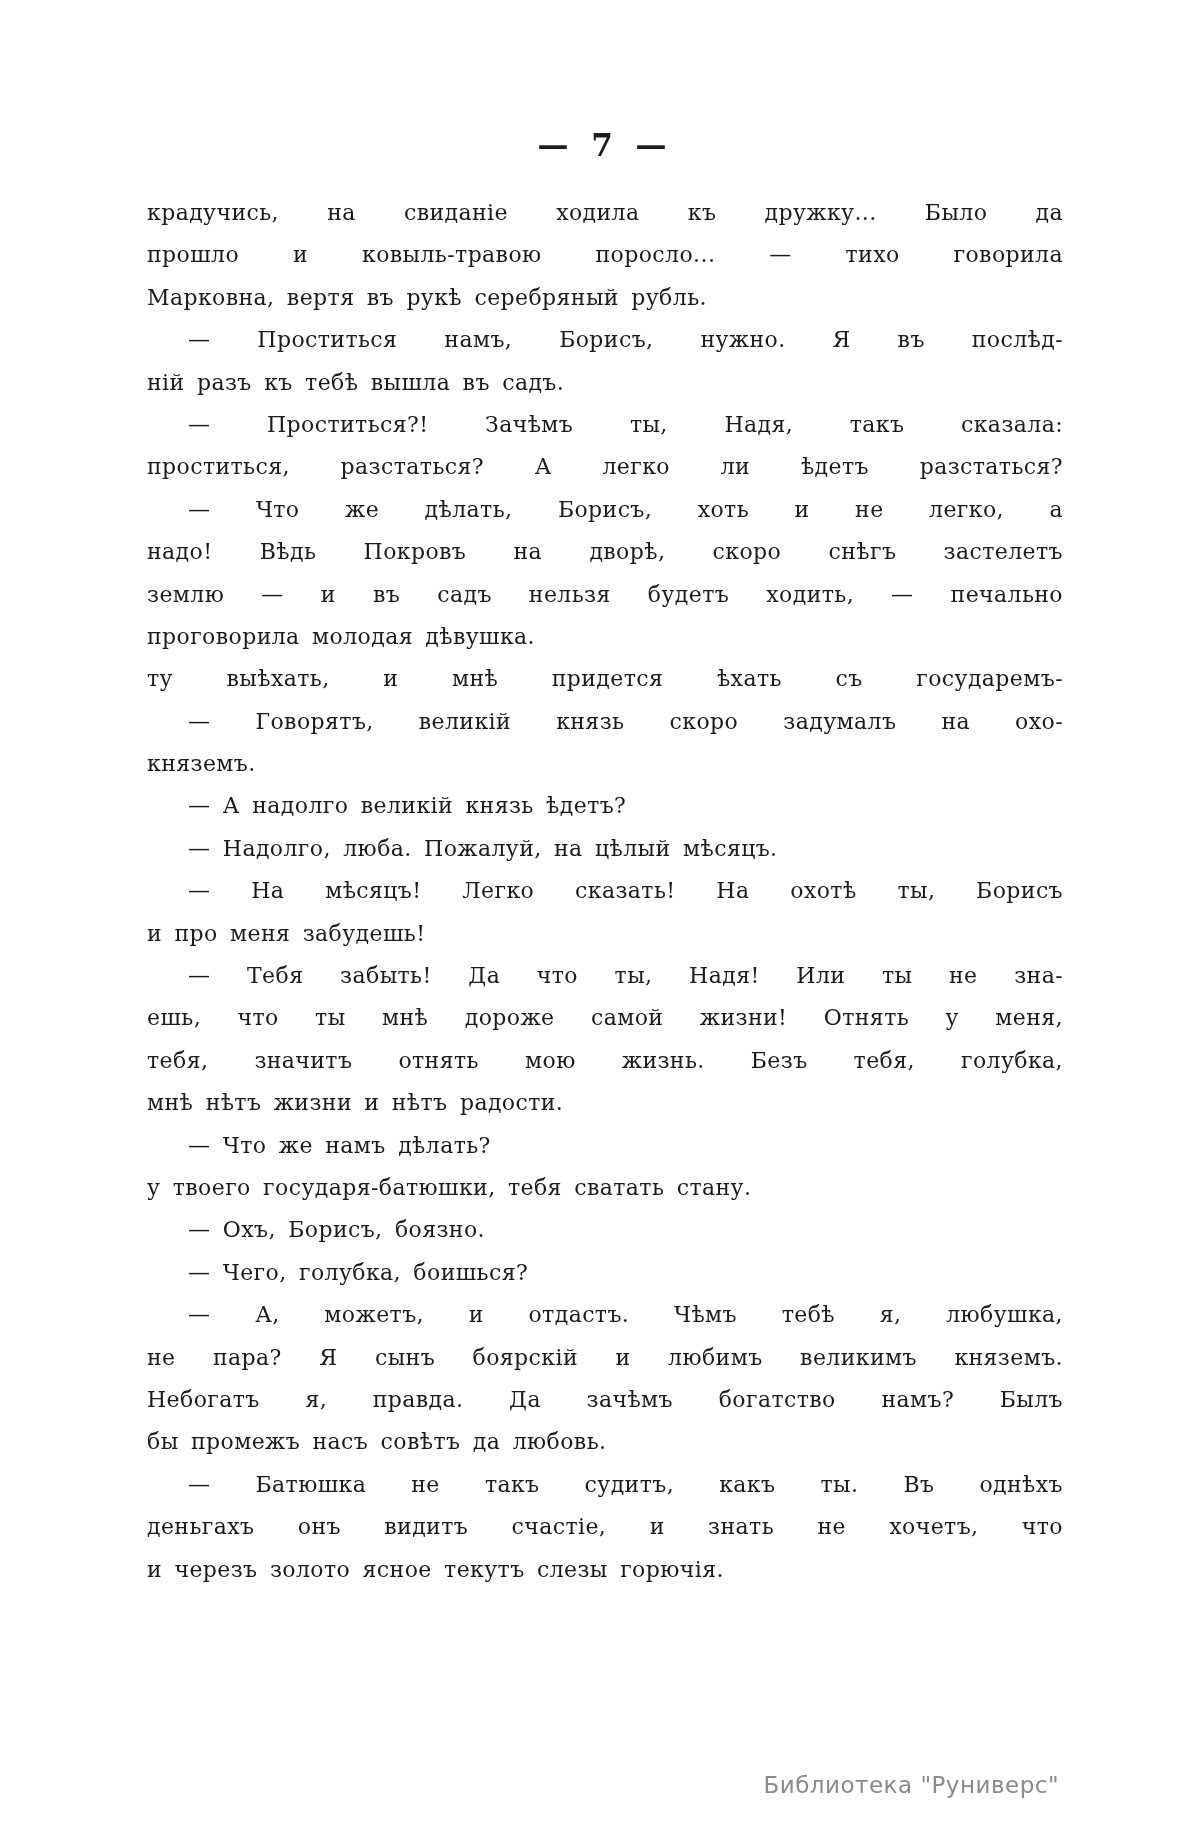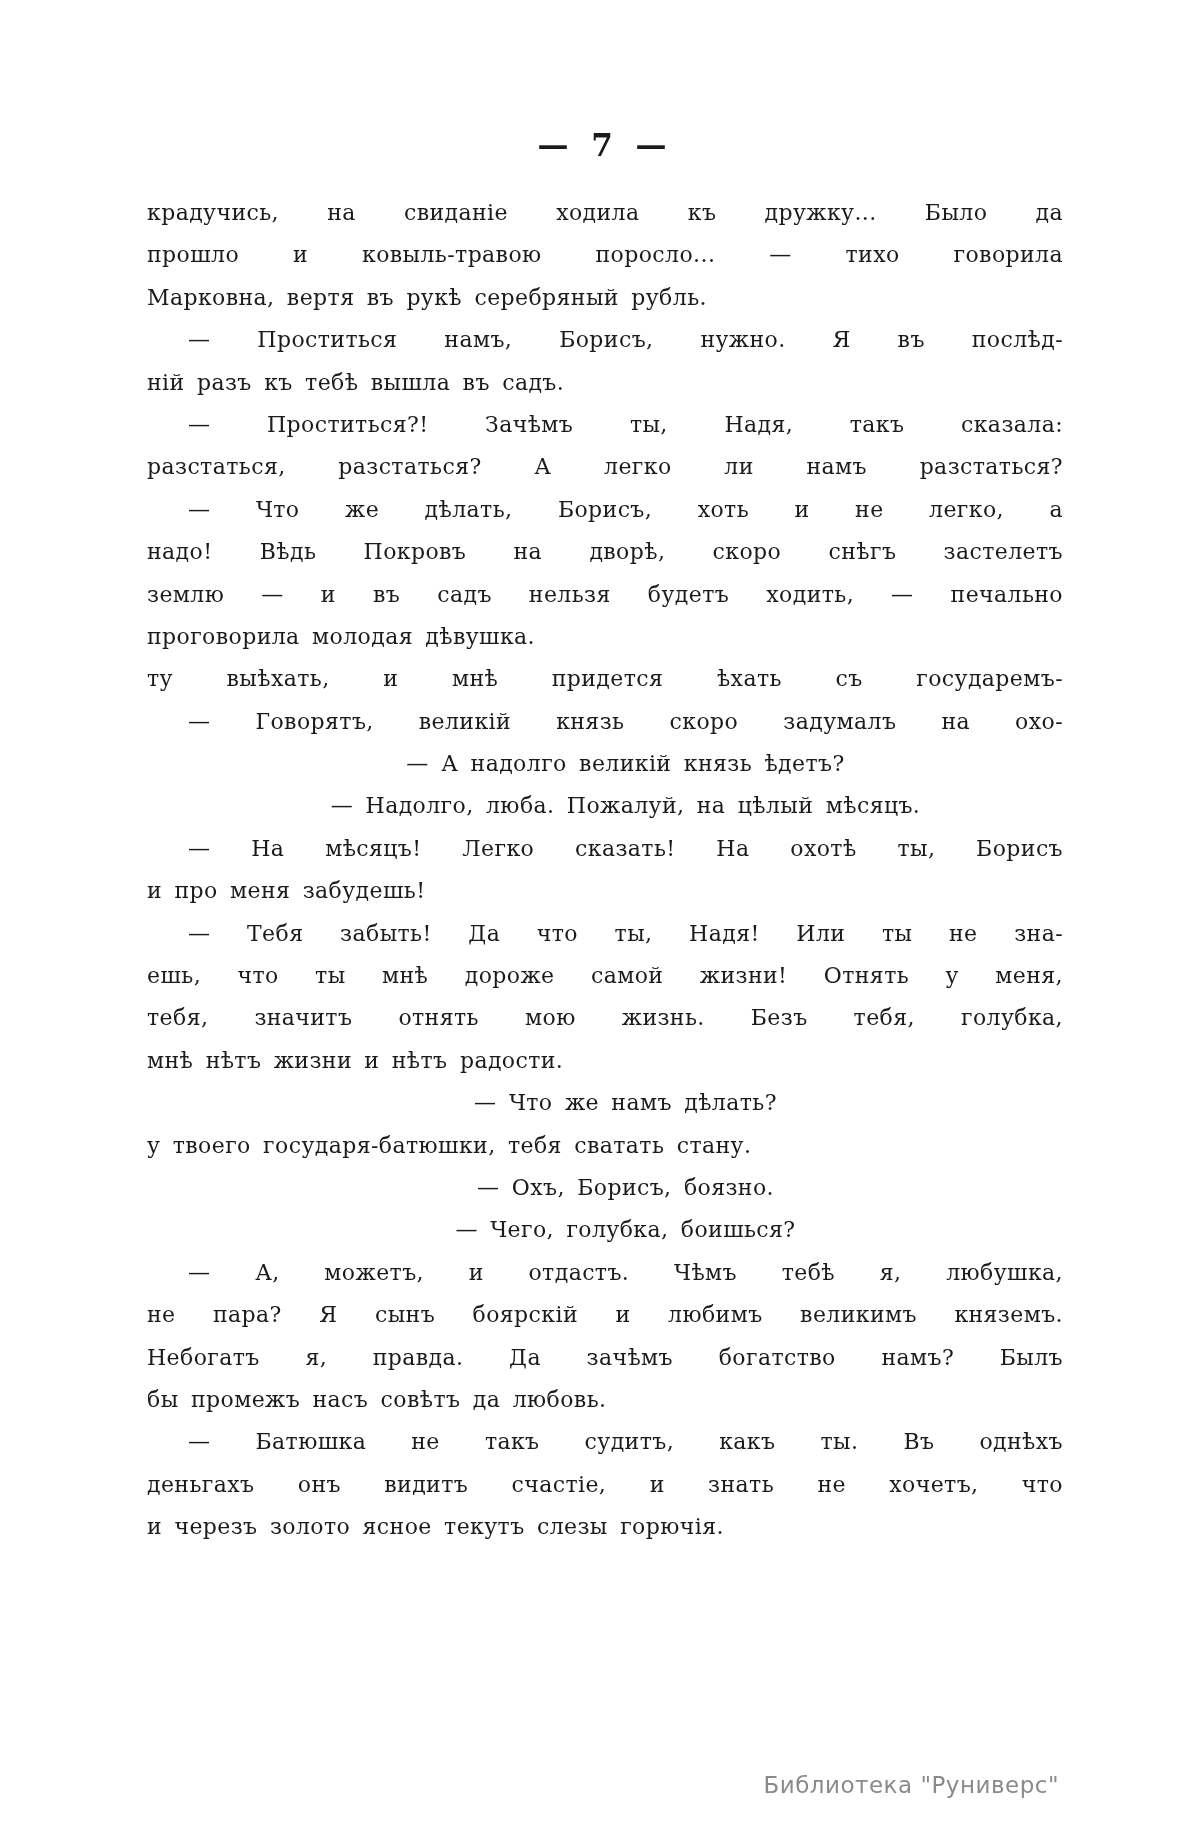--- a/index.html
+++ b/index.html
@@ -42,21 +42,21 @@
     height: 42.4px;
     letter-spacing: 0.4px;
     word-spacing: 5px;
     overflow: hidden;
     text-align: left;
   }
   .line.just {
     text-align: justify;
     text-align-last: justify;
   }
-  .line.indent { text-indent: 41px; text-align: center; }
+  .line.indent { text-indent: 41px; }
   .watermark {
     position: absolute;
     top: 1771px;
     right: 141px;
     font-family: "DejaVu Sans", sans-serif;
     font-size: 23px;
     line-height: 28px;
     color: #8a8a8a;
     letter-spacing: 0.5px;
   }
@@ -72,31 +72,32 @@
         <div class="line just">крадучись, на свиданіе ходила къ дружку... Было да</div>
         <div class="line just">прошло и ковыль-травою поросло... — тихо говорила</div>
         <div class="line">Марковна, вертя въ рукѣ серебряный рубль.</div>
       </div>
       <div class="paragraph">
         <div class="line just indent">— Проститься намъ, Борисъ, нужно. Я въ послѣд-</div>
         <div class="line">ній разъ къ тебѣ вышла въ садъ.</div>
       </div>
       <div class="paragraph">
         <div class="line just indent">— Проститься?! Зачѣмъ ты, Надя, такъ сказала:</div>
-        <div class="line just">разстаться, разстаться? А легко ли намъ разстаться?</div>
+        <div class="line just">проститься, разстаться? А легко ли ѣдетъ разстаться?</div>
       </div>
       <div class="paragraph">
         <div class="line just indent">— Что же дѣлать, Борисъ, хоть и не легко, а</div>
         <div class="line just">надо! Вѣдь Покровъ на дворѣ, скоро снѣгъ застелетъ</div>
         <div class="line just">землю — и въ садъ нельзя будетъ ходить, — печально</div>
         <div class="line">проговорила молодая дѣвушка.</div>
       </div>
       <div class="paragraph">
         <div class="line just">ту выѣхать, и мнѣ придется ѣхать съ государемъ-</div>
         <div class="line just indent">— Говорятъ, великій князь скоро задумалъ на охо-</div>
+        <div class="line">княземъ.</div>
       </div>
       <div class="paragraph">
         <div class="line indent">— А надолго великій князь ѣдетъ?</div>
       </div>
       <div class="paragraph">
         <div class="line indent">— Надолго, люба. Пожалуй, на цѣлый мѣсяцъ.</div>
       </div>
       <div class="paragraph">
         <div class="line just indent">— На мѣсяцъ! Легко сказать! На охотѣ ты, Борисъ</div>
         <div class="line">и про меня забудешь!</div>

